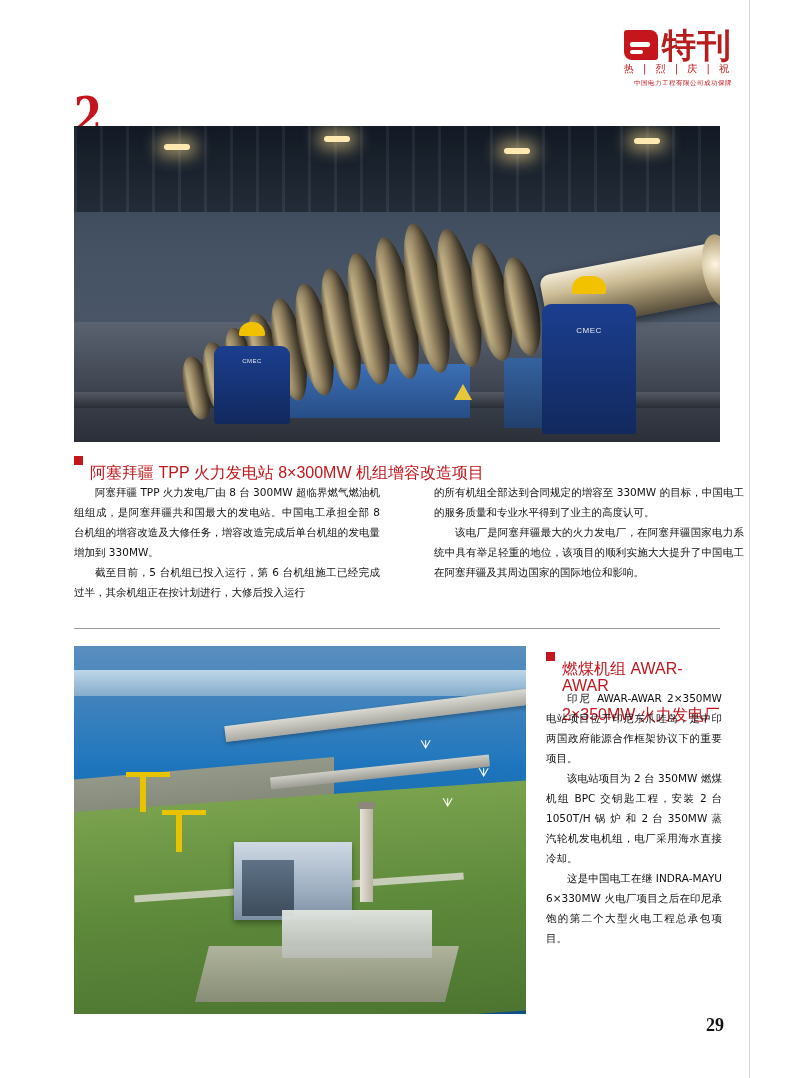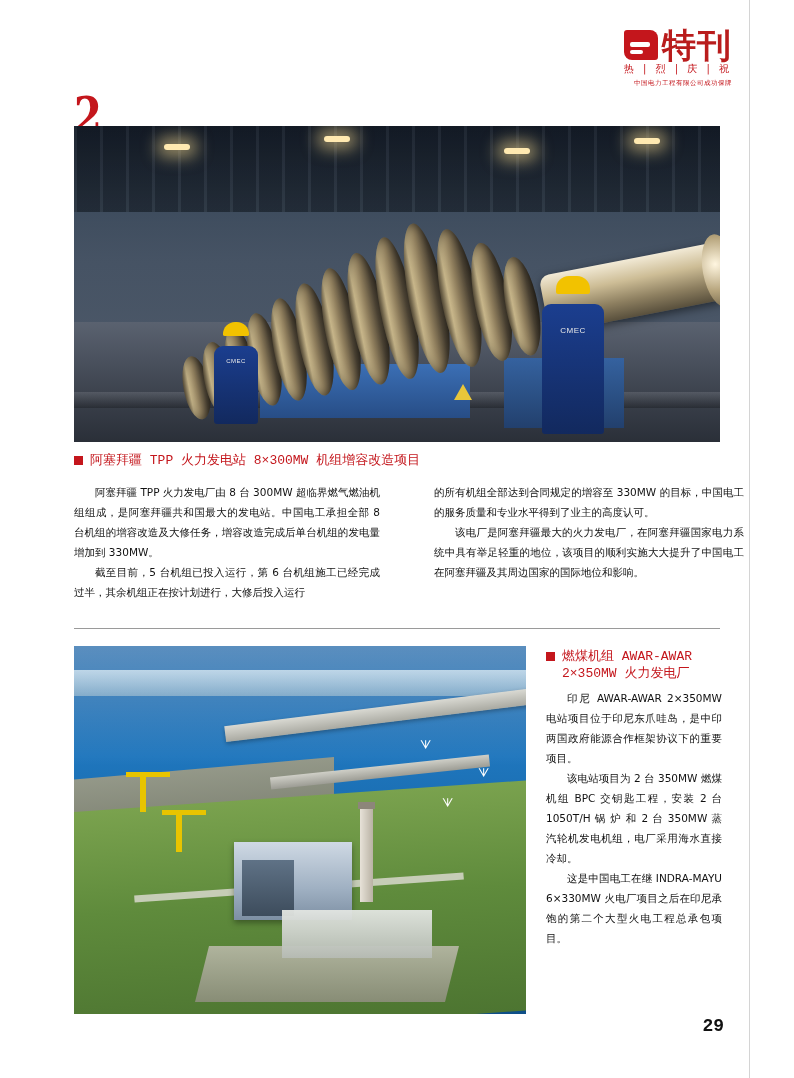--- a/index.html
+++ b/index.html
@@ -184,20 +184,21 @@
     background: #f2c200;
     border-radius: 13px 13px 2px 2px;
     margin: 0 auto;
   }
   .body-suit {
     width: 44px; height: 78px;
     background: linear-gradient(180deg,#1b3e8f,#12295e);
     border-radius: 9px 9px 3px 3px;
     margin: 10px auto 0;
     position: relative;
+    padding-left: 32px;
   }
   .suit-text {
     position: absolute;
     top: 12px; left: 0; right: 0;
     text-align: center;
     color: #e8e8e8;
     font-size: 6px;
     letter-spacing: .5px;
     font-family: "Liberation Sans", sans-serif;
   }
@@ -219,23 +220,24 @@
     gap: 7px;
   }
   .cap-square {
     width: 9px; height: 9px;
     background: #c4161c;
     margin-top: 4px;
     flex: none;
   }
   .cap-text {
     color: #c4161c;
-    font-size: 13px;
+    font-size: 16px;
     line-height: 17px;
-    font-family: Liberation Mono, monospace;
+    font-family: Liberation Sans, sans-serif;
+    margin-top: 12px;
   }
   #caption1 { left: 74px; top: 452px; width: 600px; }
   
   .col {
     position: absolute;
     font-family: "DejaVu Sans", sans-serif;
     font-size: 10.5px;
     line-height: 20px;
     color: #111111;
     text-align: justify;
@@ -366,21 +368,21 @@
   #col-side {
     left: 546px; top: 688px; width: 176px;
   }
   
   .page-number {
     position: absolute;
     right: 70px; bottom: 42px;
     font-size: 18px;
     font-weight: bold;
     color: #111111;
-    font-family: Liberation Mono, monospace;
+    font-family: Liberation Serif, serif;
   }
   
   .edge-rule {
     position: absolute;
     right: 44px; top: 0; width: 1px; height: 1078px;
     background: #d4d4d4;
   }
 </style>
 </head>
 <body>

